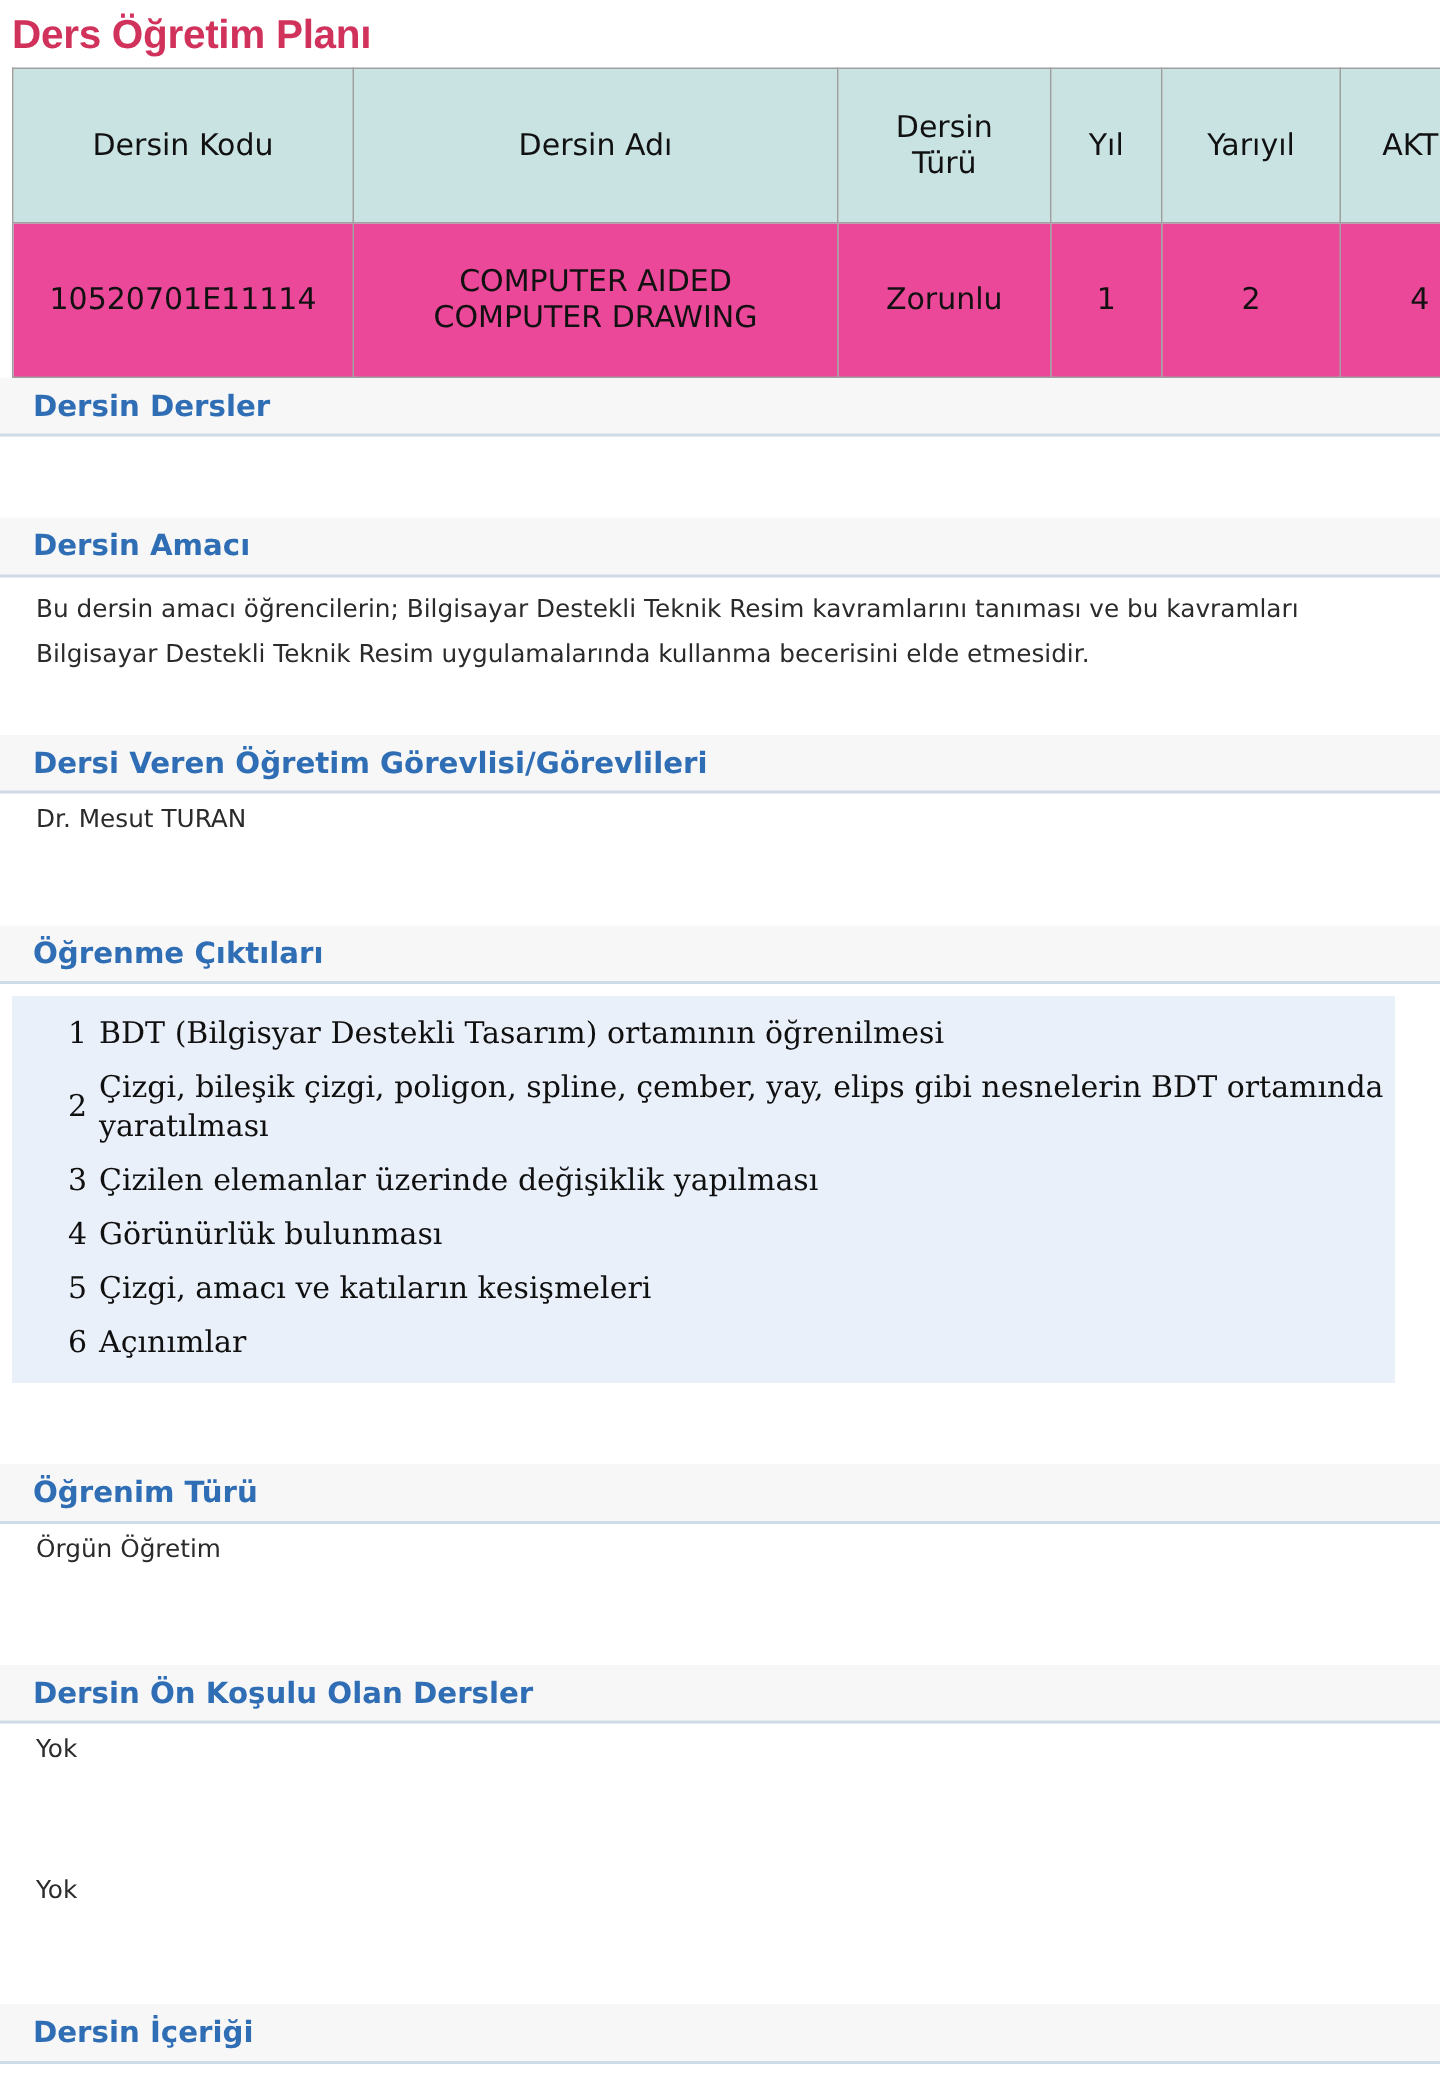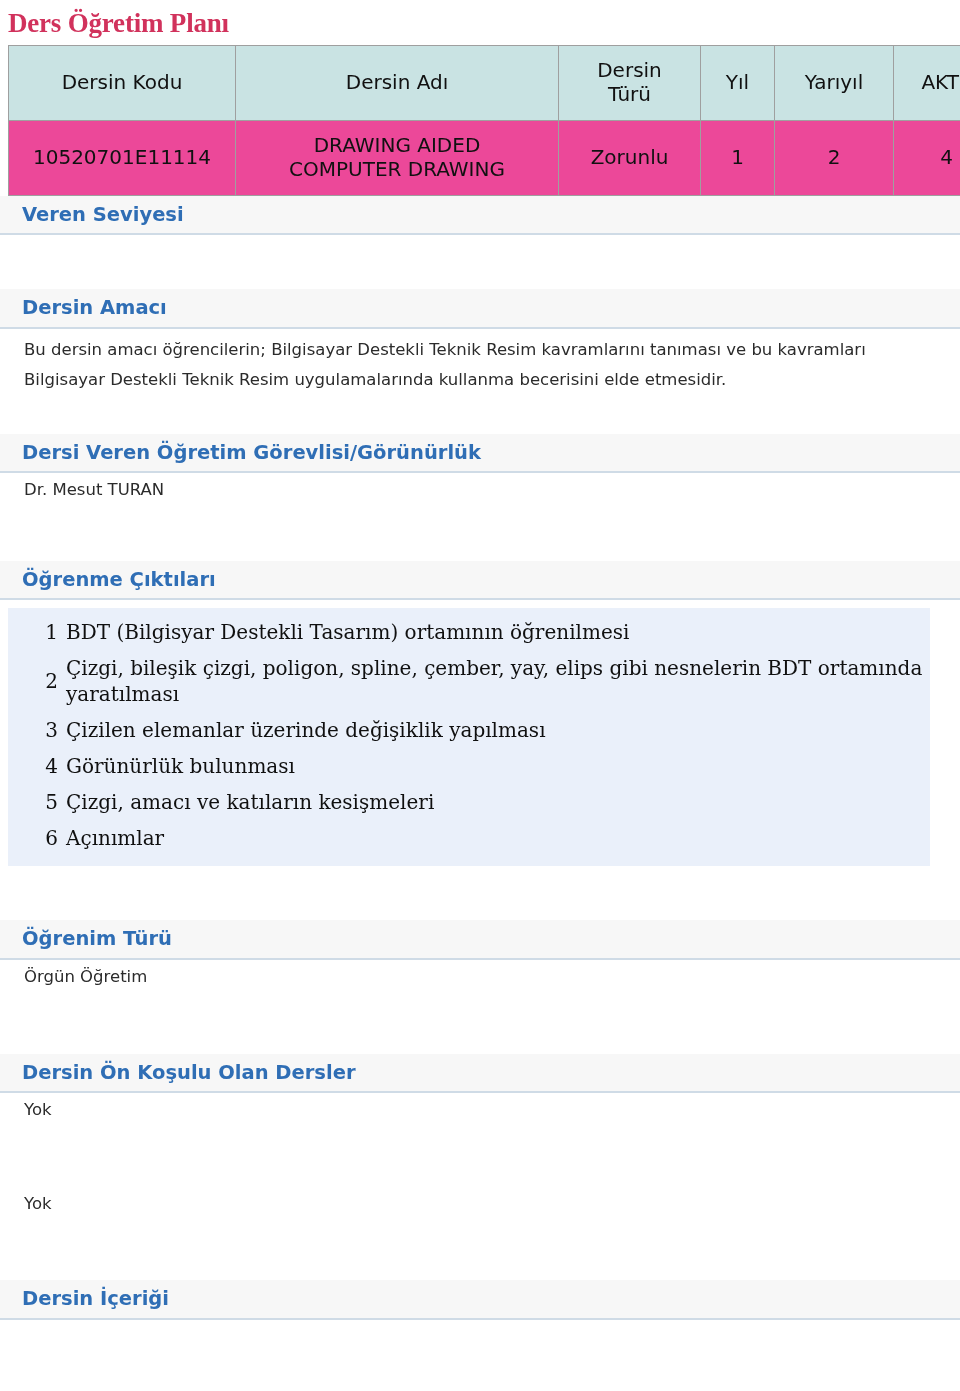--- a/index.html
+++ b/index.html
@@ -24,21 +24,21 @@
 
   
   .page-title {
     color: #d1325c;
     font-size: 27px;
     font-weight: bold;
     letter-spacing: -0.2px;
     padding: 8px 0 6px 8px;
     margin: 0;
     line-height: 1.15;
-    font-family: Liberation Serif, serif;
+    font-family: Liberation Sans, sans-serif;
   }
 
   
   .summary-table-wrap {
     padding: 0 14px 0 8px;
   }
   table.summary {
     width: 937px;
     border-collapse: collapse;
     table-layout: fixed;
@@ -46,21 +46,21 @@
   }
   table.summary th,
   table.summary td {
     border: 1px solid #9f9f9f;
     text-align: center;
     vertical-align: middle;
     font-size: 20px;
     font-weight: normal;
     color: #111111;
     line-height: 1.18;
-    padding: 6px 4px;
+    padding: 20px 4px;
   }
   table.summary th {
     background: #c9e3e3;
     height: 62px;
   }
   table.summary td {
     background: #ec4899;
     height: 62px;
   }
   .col-code   { width: 218px; }
@@ -153,50 +153,50 @@
           </th>
           <th class="col-year">Yıl</th>
           <th class="col-term">Yarıyıl</th>
           <th class="col-akts">AKTS</th>
         </tr>
       </thead>
       <tbody>
         <tr>
           <td>10520701E11114</td>
           <td>
-            <span>DRAWING AIDED</span><br>
+            <span>COMPUTER AIDED</span><br>
             <span>COMPUTER DRAWING</span>
           </td>
           <td>Zorunlu</td>
           <td>1</td>
           <td>2</td>
           <td>4</td>
         </tr>
       </tbody>
     </table>
   </div>
 
   <div class="section">
     <div class="section-header">
-      <span class="section-title">Veren Seviyesi</span>
+      <span class="section-title">Dersin Dersler</span>
     </div>
   </div>
   <div class="spacer-md"></div>
 
   <div class="section">
     <div class="section-header">
       <span class="section-title">Dersin Amacı</span>
     </div>
     <div class="section-body">Bu dersin amacı öğrencilerin; Bilgisayar Destekli Teknik Resim kavramlarını tanıması ve bu kavramları Bilgisayar Destekli Teknik Resim uygulamalarında kullanma becerisini elde etmesidir.</div>
   </div>
   <div class="spacer-sm"></div>
 
   <div class="section">
     <div class="section-header">
-      <span class="section-title">Dersi Veren Öğretim Görevlisi/Görünürlük</span>
+      <span class="section-title">Dersi Veren Öğretim Görevlisi/Görevlileri</span>
     </div>
     <div class="section-body tight">Dr. Mesut TURAN</div>
   </div>
   <div class="spacer-md"></div>
 
   <div class="section">
     <div class="section-header">
       <span class="section-title">Öğrenme Çıktıları</span>
     </div>
     <div class="outcomes-box">

